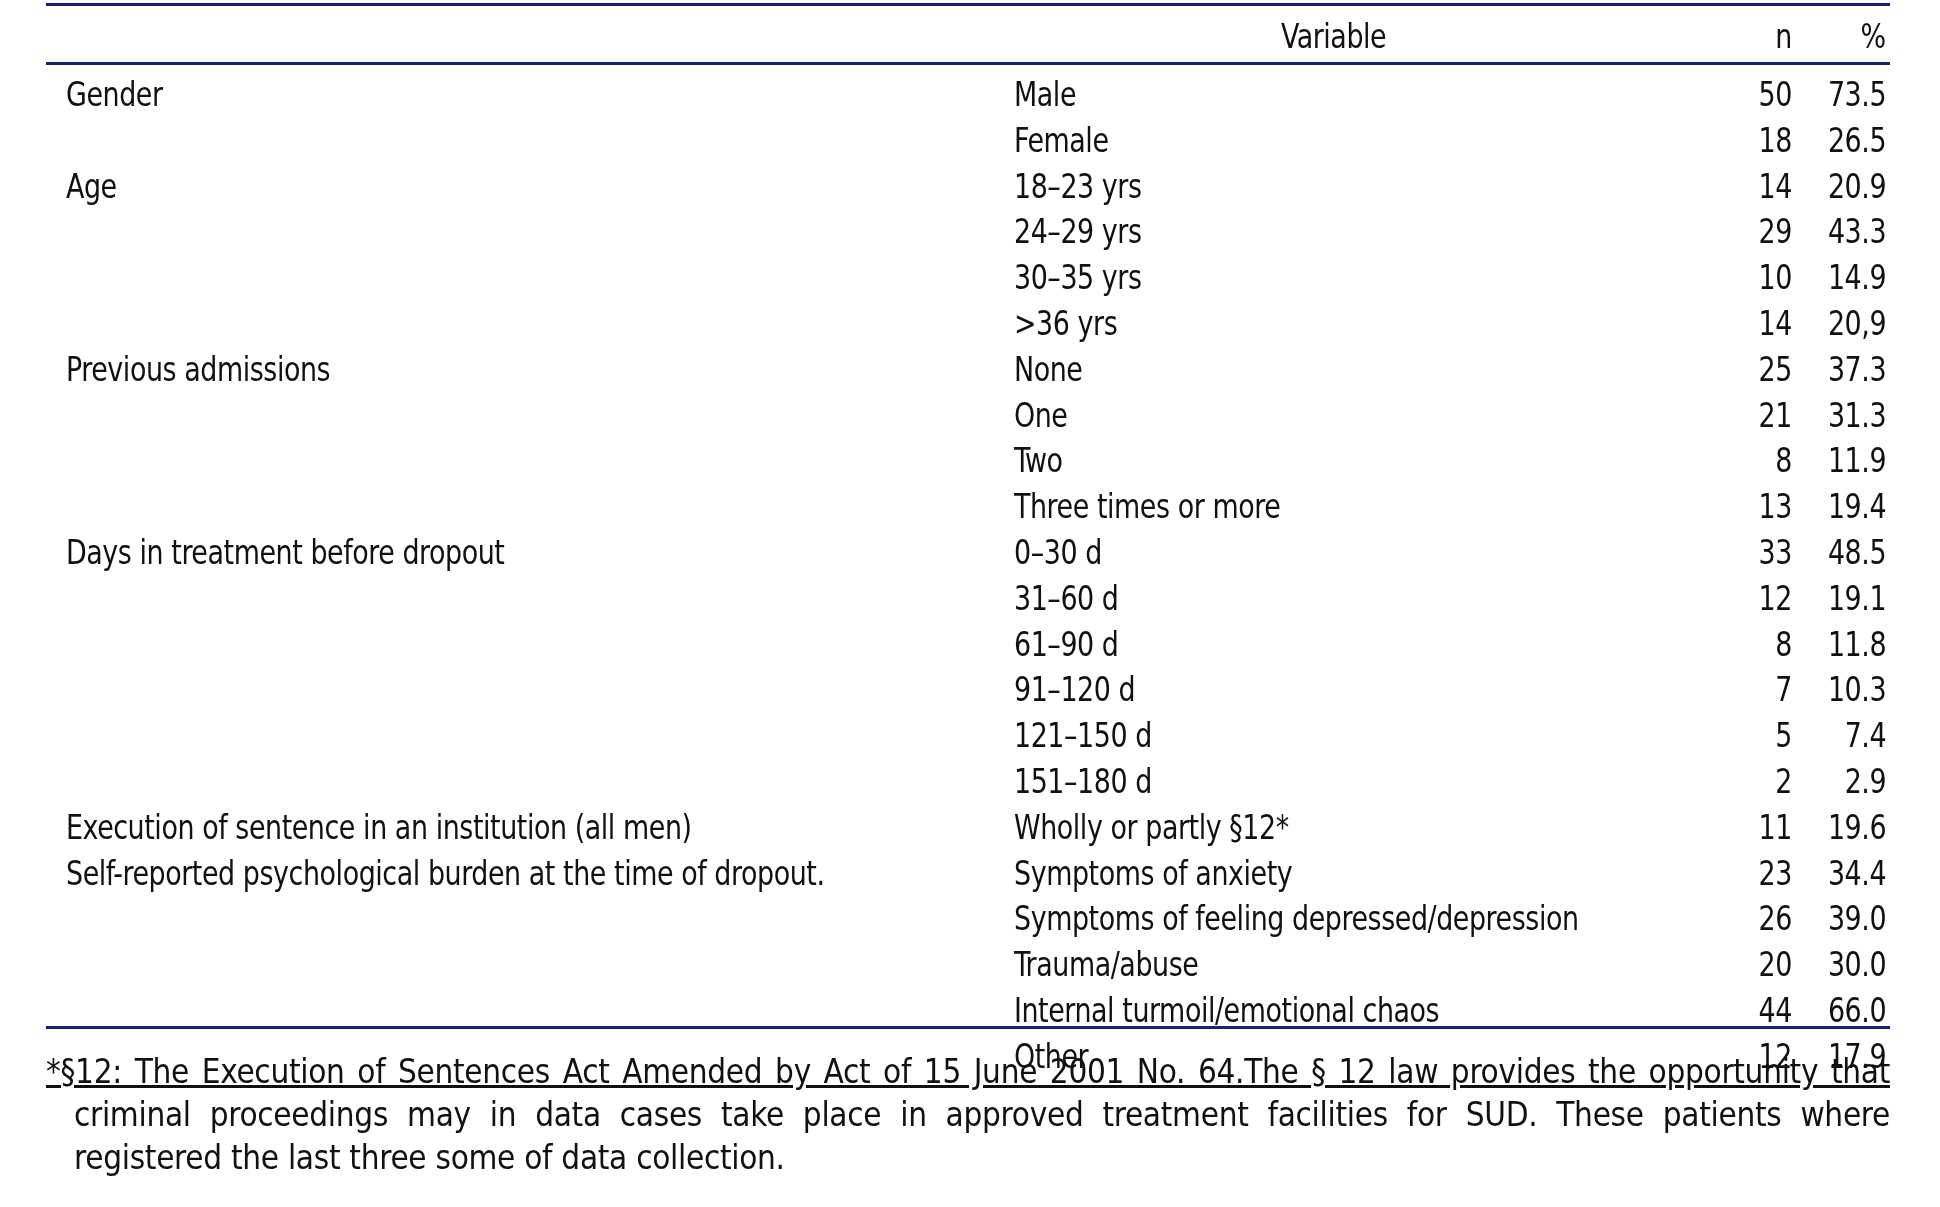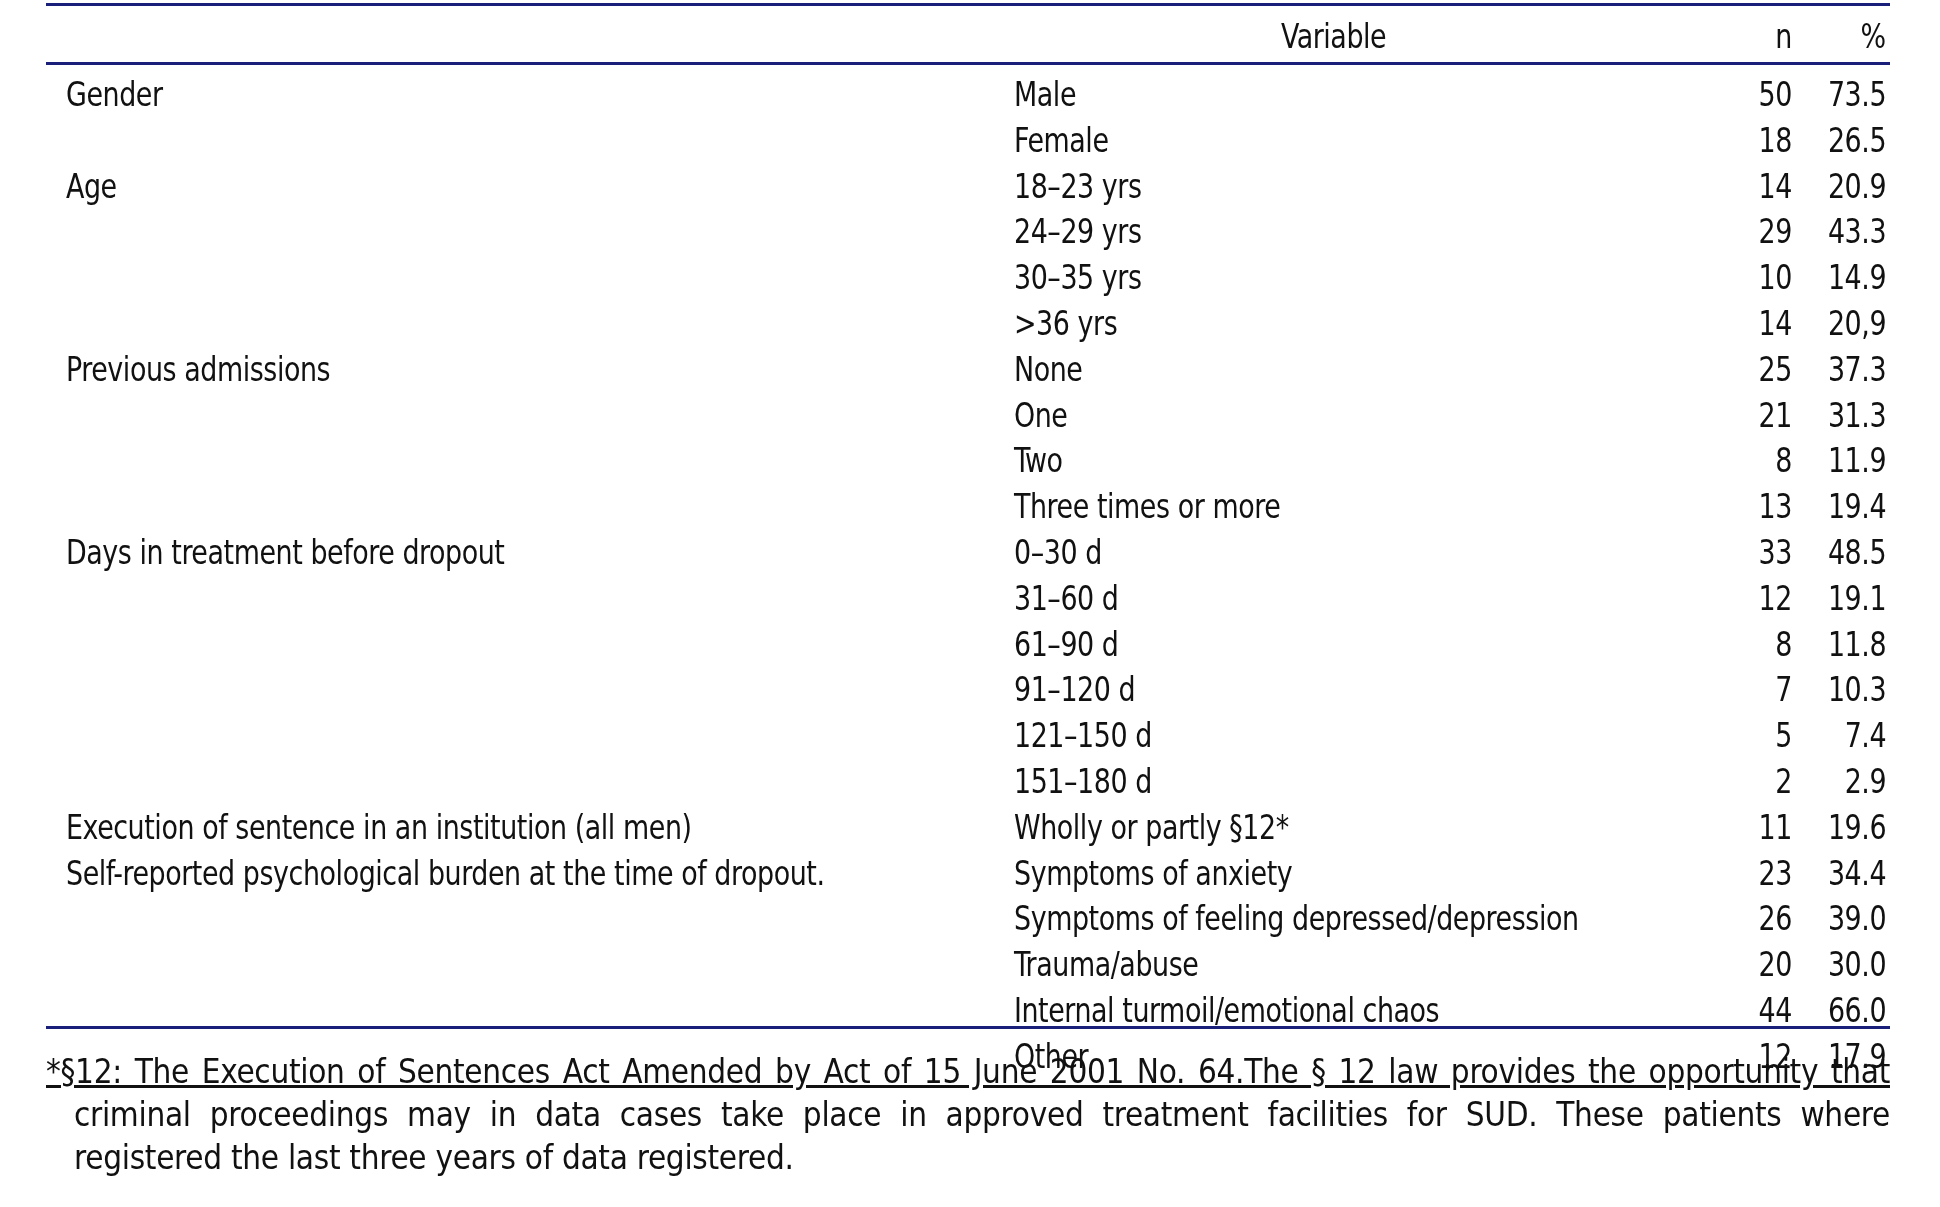--- a/index.html
+++ b/index.html
@@ -111,14 +111,14 @@
     <div class="cell num" style="right:4px;top:988px;">66.0</div>
     <div class="cell" style="left:20px;top:1033.8px;"></div>
     <div class="cell" style="left:968px;top:1033.8px;">Other</div>
     <div class="cell num" style="right:98px;top:1033.8px;">12</div>
     <div class="cell num" style="right:4px;top:1033.8px;">17.9</div>
   </div>
 
 <div class="footnote">
   <span class="fl" style="text-align-last:justify;text-decoration:underline;">*§12: The Execution of Sentences Act Amended by Act of 15 June 2001 No. 64.The § 12 law provides the opportunity that</span>
   <span class="fl indent" style="text-align-last:justify;">criminal proceedings may in data cases take place in approved treatment facilities for SUD. These patients where</span>
-  <span class="fl indent">registered the last three years of data registered.</span>
+  <span class="fl indent">registered the last three some of data collection.</span>
 </div>
 
 </body></html>

